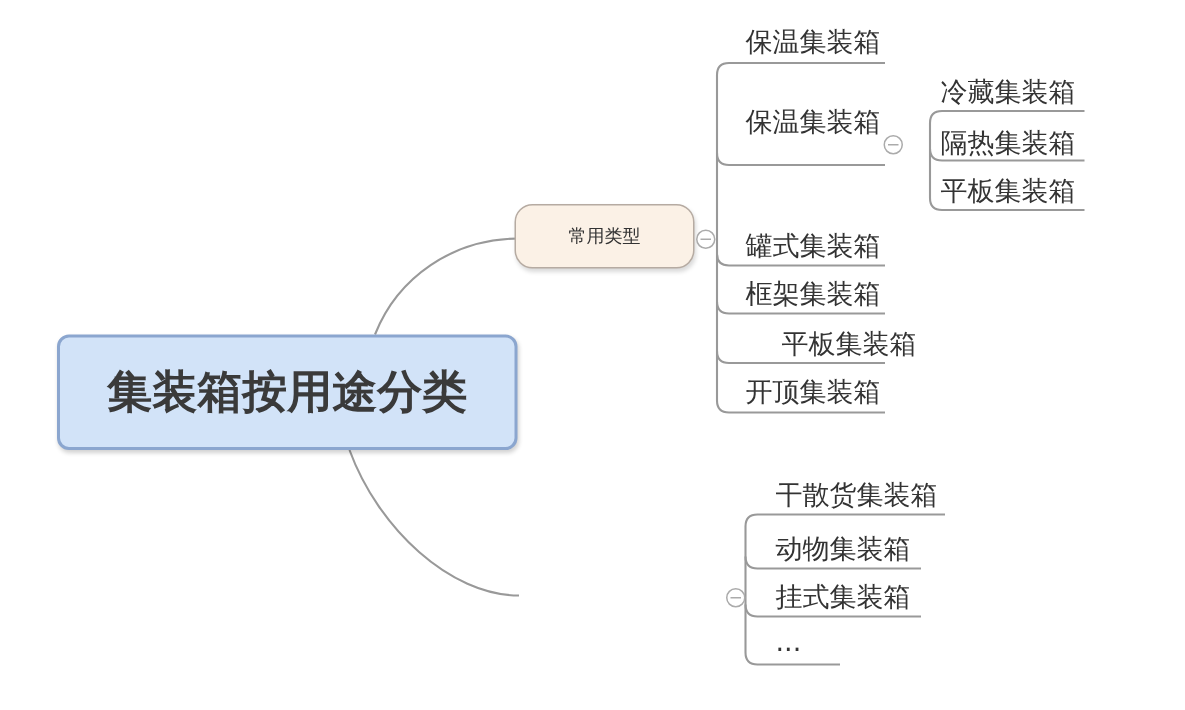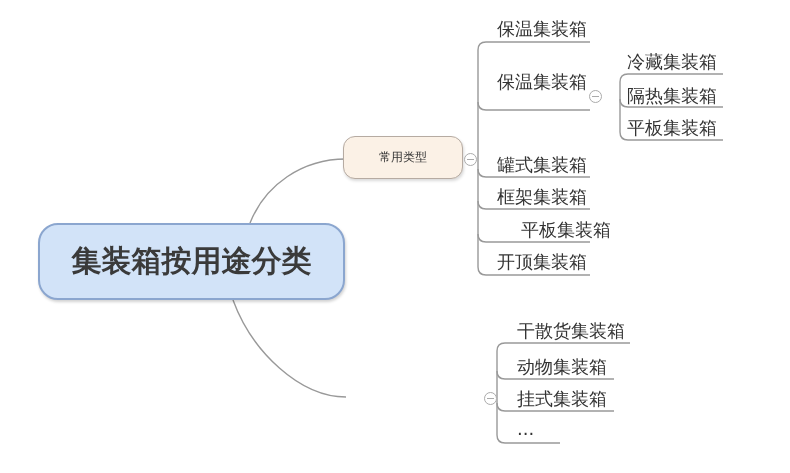--- a/index.html
+++ b/index.html
@@ -10,21 +10,21 @@
   svg.connectors{position:absolute;left:0;top:0;pointer-events:none;}
   svg.connectors path{fill:none;stroke:var(--line_color,#999);stroke-width:1.4;}
   .node{
     position:absolute;display:flex;align-items:center;justify-content:center;
     box-sizing:border-box;white-space:nowrap;color:var(--text_color,#333);
   }
   .root-node{
     left:38px;top:223px;width:307px;height:77px;
     background:var(--root_fill,#d2e3f8);
     border:2px solid var(--root_border,#8ba6cf);
-    border-radius:20px;font-size:30px;font-weight:700;
+    border-radius:8px;font-size:30px;font-weight:700;
     color:var(--root_text_color,#3a3a3a);
     box-shadow:1px 2px 3px rgba(0,0,0,0.18);
   }
   .branch-node{
     background:var(--branch_fill,#fbf1e6);
     border:1.5px solid var(--branch_border,#b6aba2);
     border-radius:12px;font-size:12px;
     box-shadow:1px 2px 3px rgba(0,0,0,0.15);
   }
   .branch-common{left:343px;top:136px;width:120px;height:43px;}

